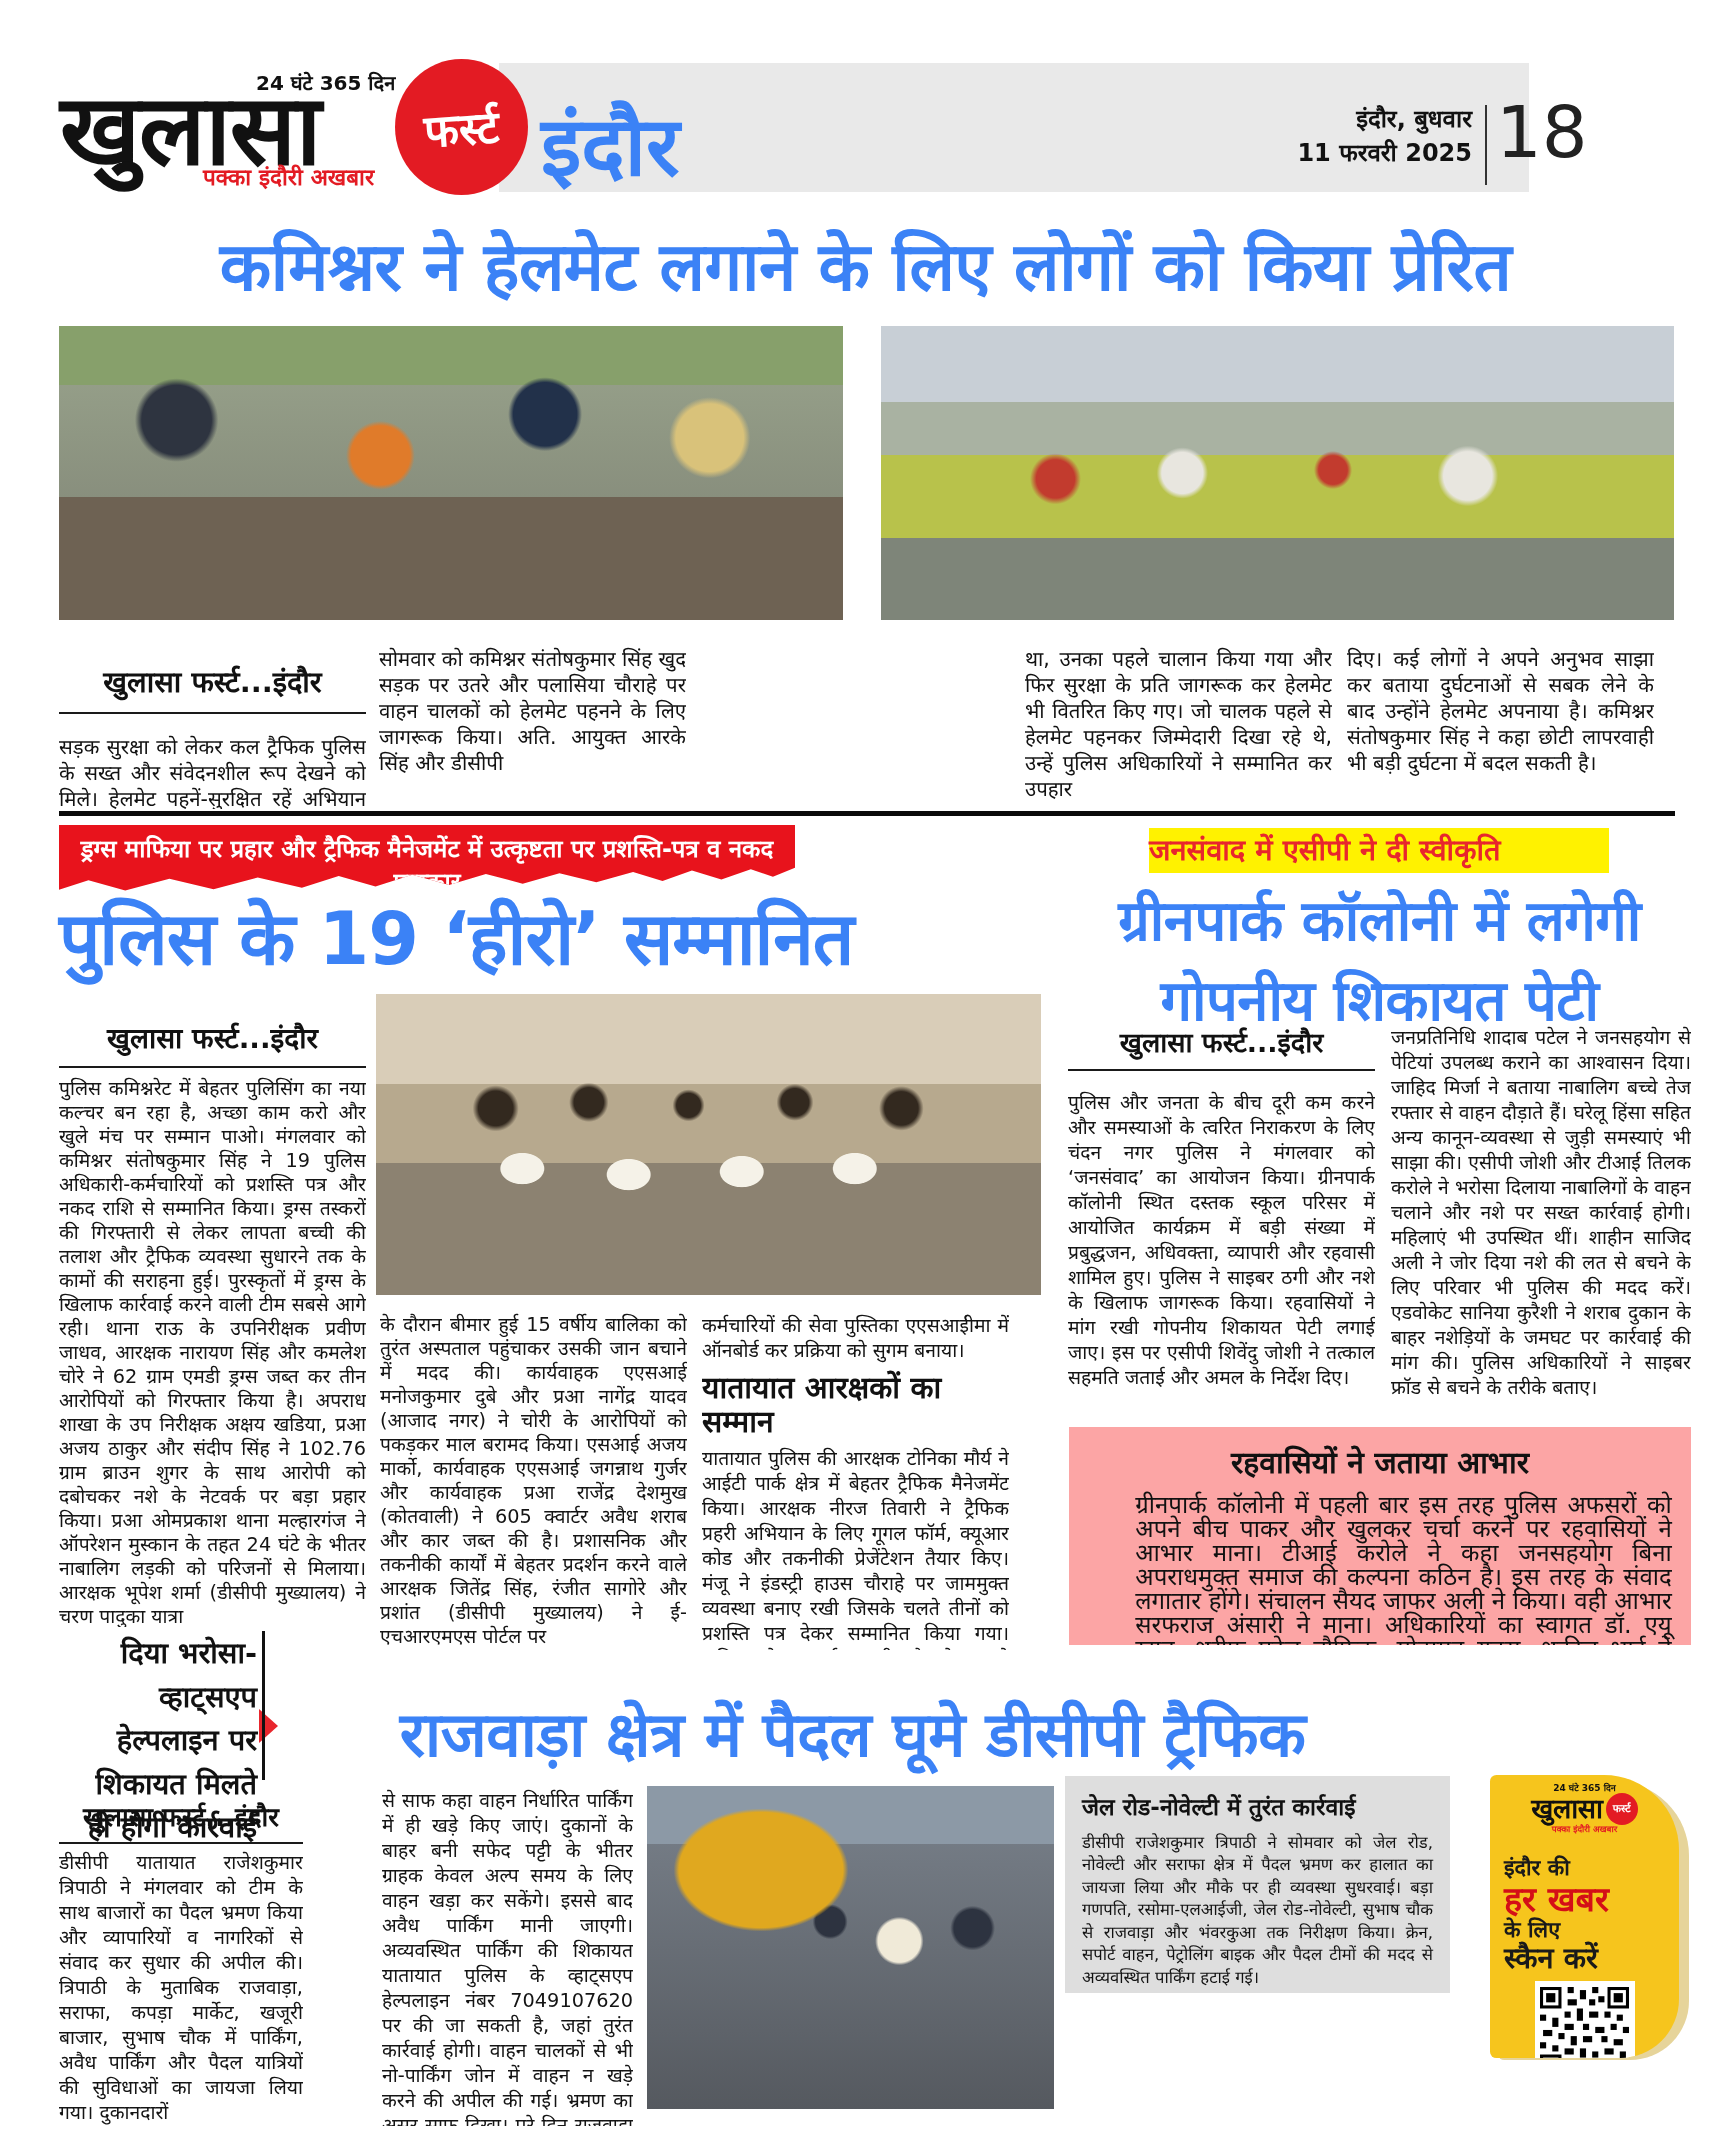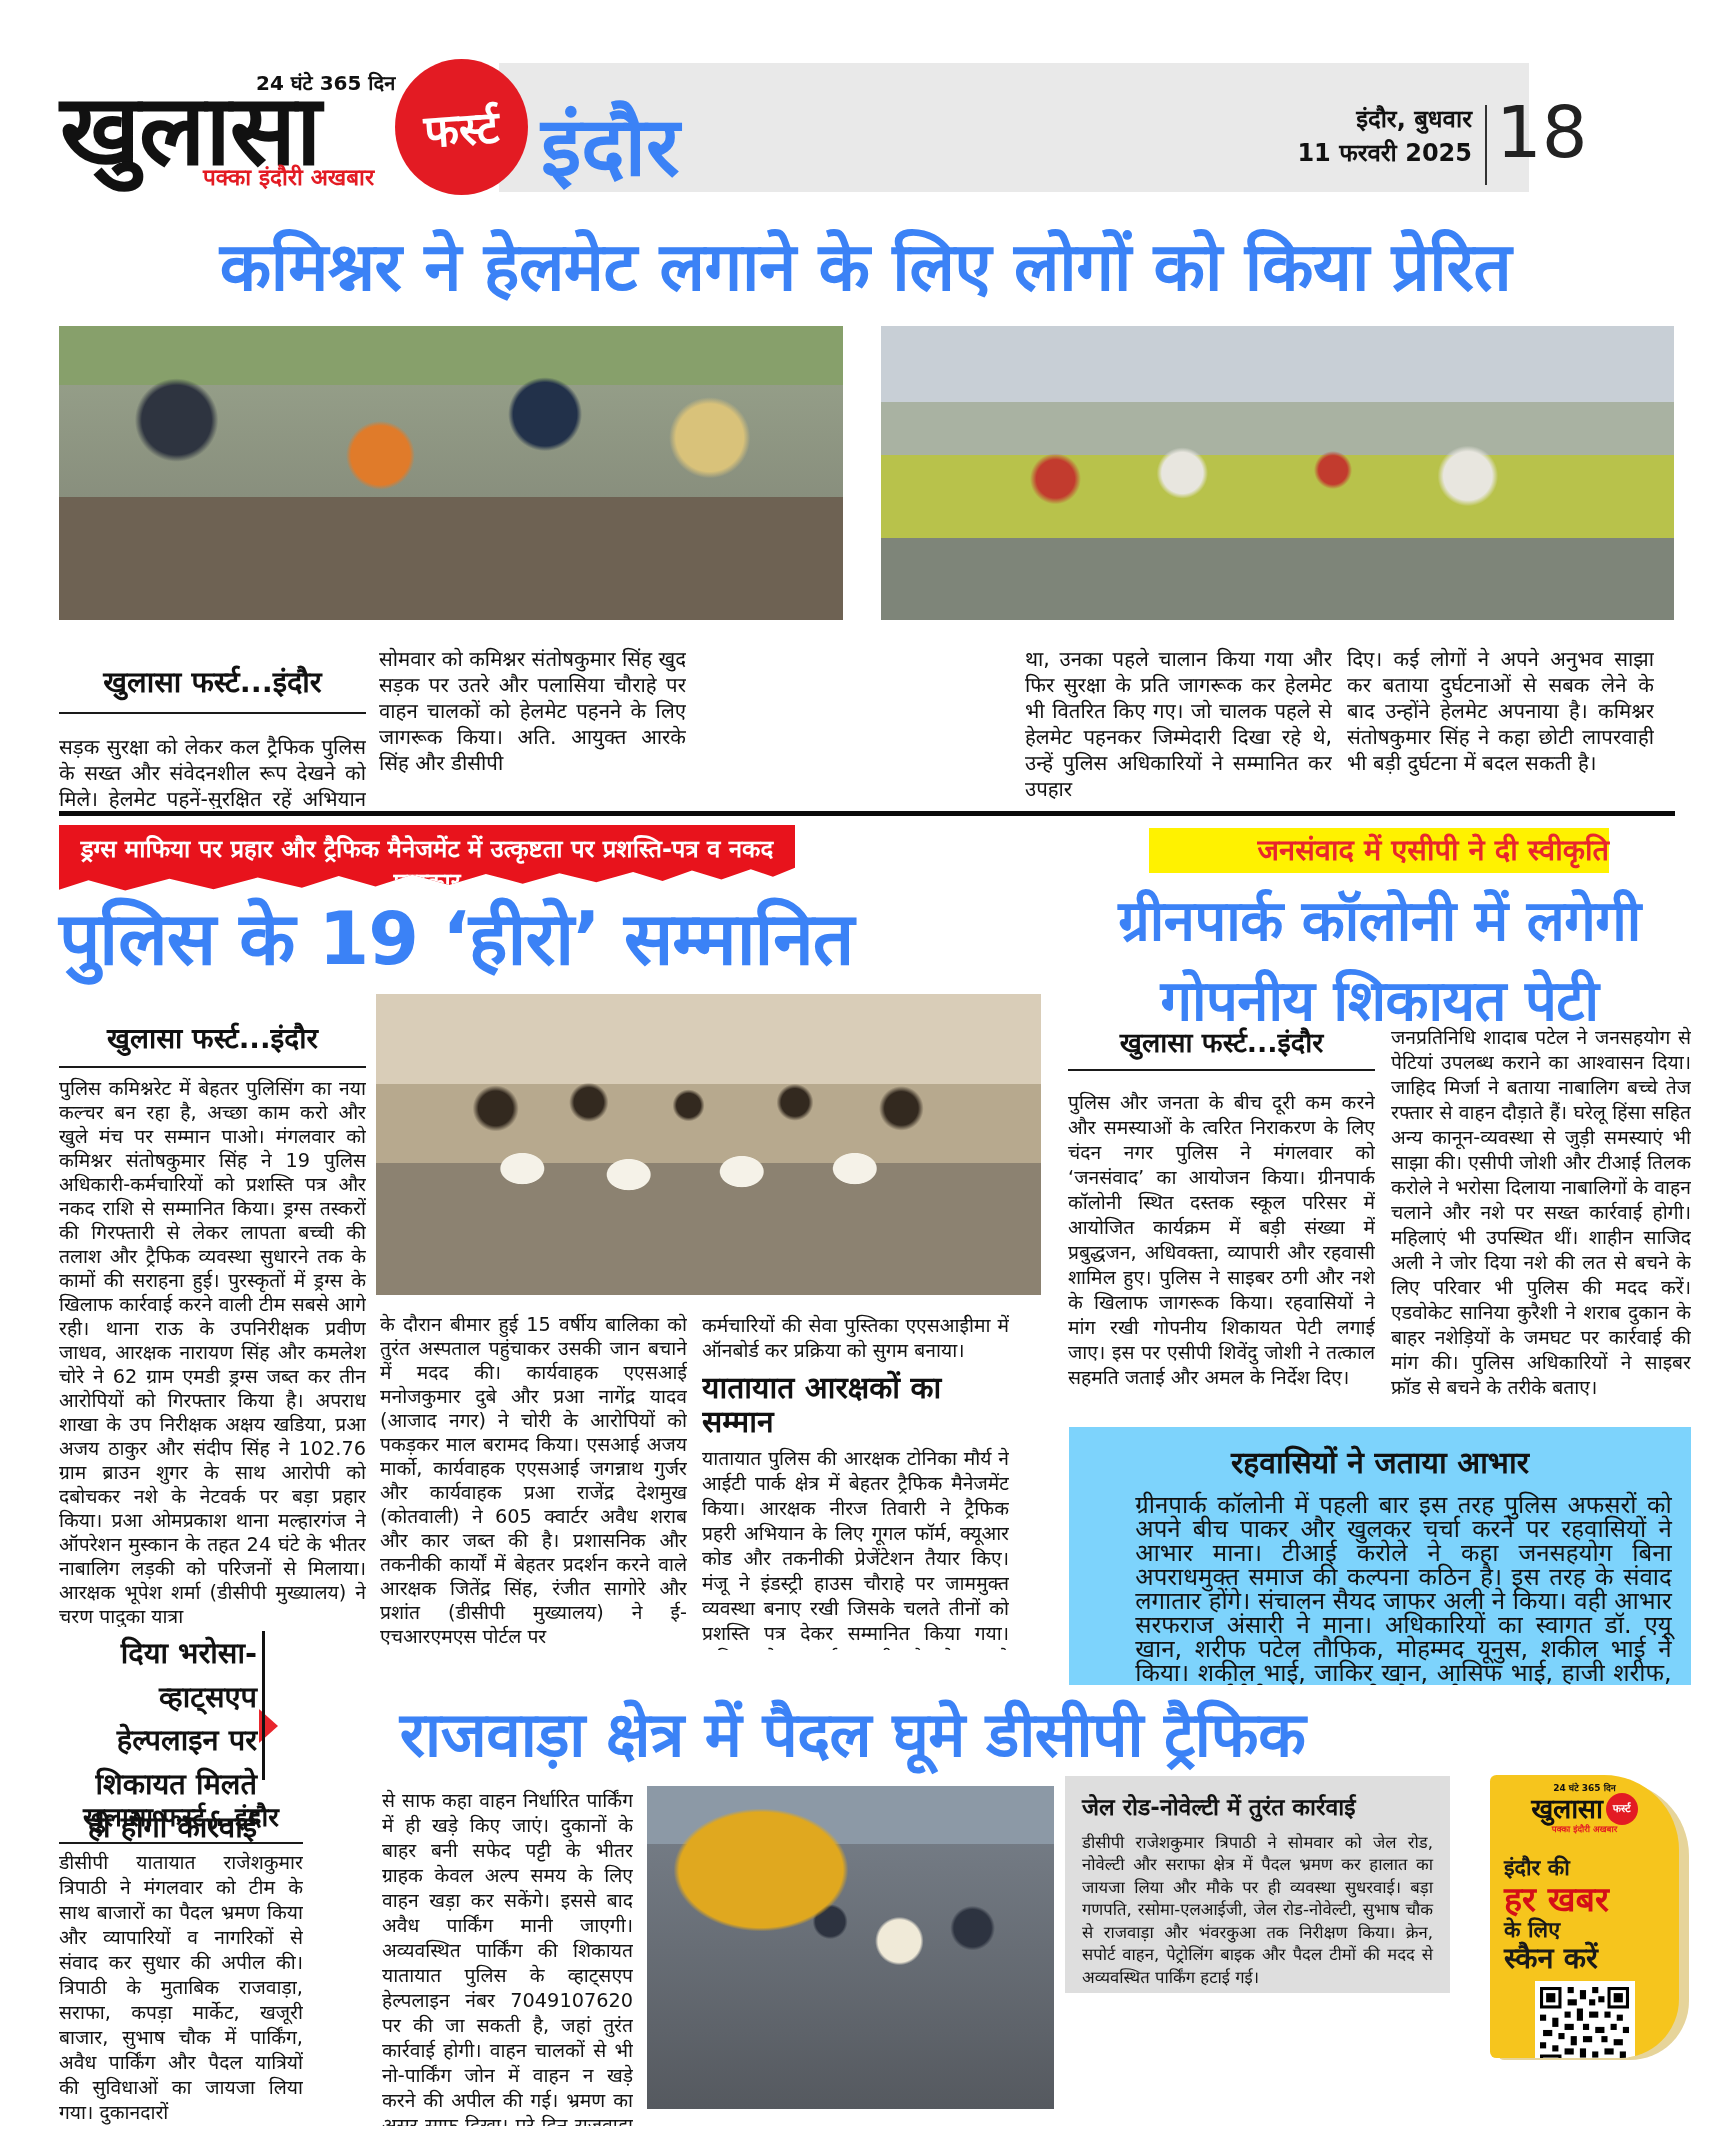--- a/index.html
+++ b/index.html
@@ -64,24 +64,24 @@
       radial-gradient(circle at 32% 36%, #33291f 0 3%, transparent 4%),
       radial-gradient(circle at 47% 37%, #33291f 0 3%, transparent 4%),
       radial-gradient(circle at 63% 36%, #33291f 0 3%, transparent 4%),
       radial-gradient(circle at 79% 38%, #33291f 0 3%, transparent 4%),
       linear-gradient(180deg, #d9cdb8 0 30%, #b7a98e 30% 56%, #8c8271 56%);}
   .heroes-col{width:307px;font-size:19.3px;line-height:24px;}
   .subhead{font-size:30px;font-weight:800;margin:7.5px 0 6.4px 0;line-height:1.15;}
 
   
   .gp-kicker{left:1149px;top:828px;width:460px;height:45px;background:#fff200;color:#e8262d;
-    font-size:29px;font-weight:800;text-align:right;line-height:45px;}
+    font-size:29px;font-weight:800;text-align:left;line-height:45px;}
   .gp-hl{left:1068px;top:881px;width:623px;font-size:56px;text-align:center;line-height:1.42;letter-spacing:-0.5px;}
   .gp-byline{left:1068px;top:1023px;width:307px;font-size:27px;padding-bottom:8.6px;}
-  .blue-box{left:1069px;top:1427px;width:622px;height:258px;background:#7dd3fc;box-sizing:border-box;padding:14px 19.3px;}
+  .blue-box{left:1069px;top:1427px;width:622px;height:218px;background:#fca5a5;box-sizing:border-box;padding:14px 19.3px;}
   .blue-title{font-size:30px;font-weight:800;text-align:center;margin-bottom:10.7px;}
   .blue-body{font-size:24px;line-height:24px;margin-left:47px;}
 
   
   .promise{left:63px;top:1632px;width:194px;font-size:29px;font-weight:800;line-height:1.5;text-align:right;}
   .promise-arrow{left:259px;top:1709px;width:0;height:0;border-top:17px solid transparent;border-bottom:17px solid transparent;border-left:19.3px solid #e8262d;}
   .vrule{left:262px;top:1631px;width:2.7px;height:149px;background:#111;}
   .dcp-hl{left:344px;top:1690px;width:1017px;font-size:62px;text-align:center;white-space:nowrap;letter-spacing:-0.5px;}
   .dcp-byline{left:59px;top:1798px;width:244px;font-size:26px;padding-bottom:7.5px;}
   .photo4{left:647px;top:1786px;width:407px;height:323px;

